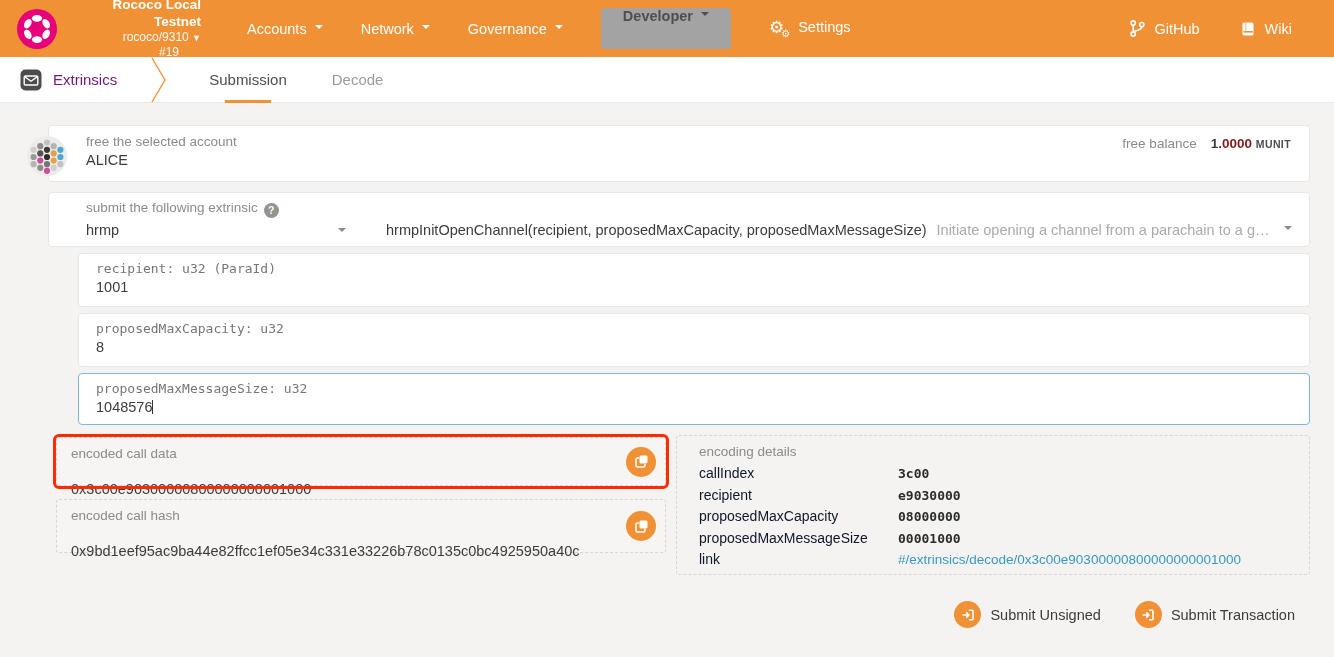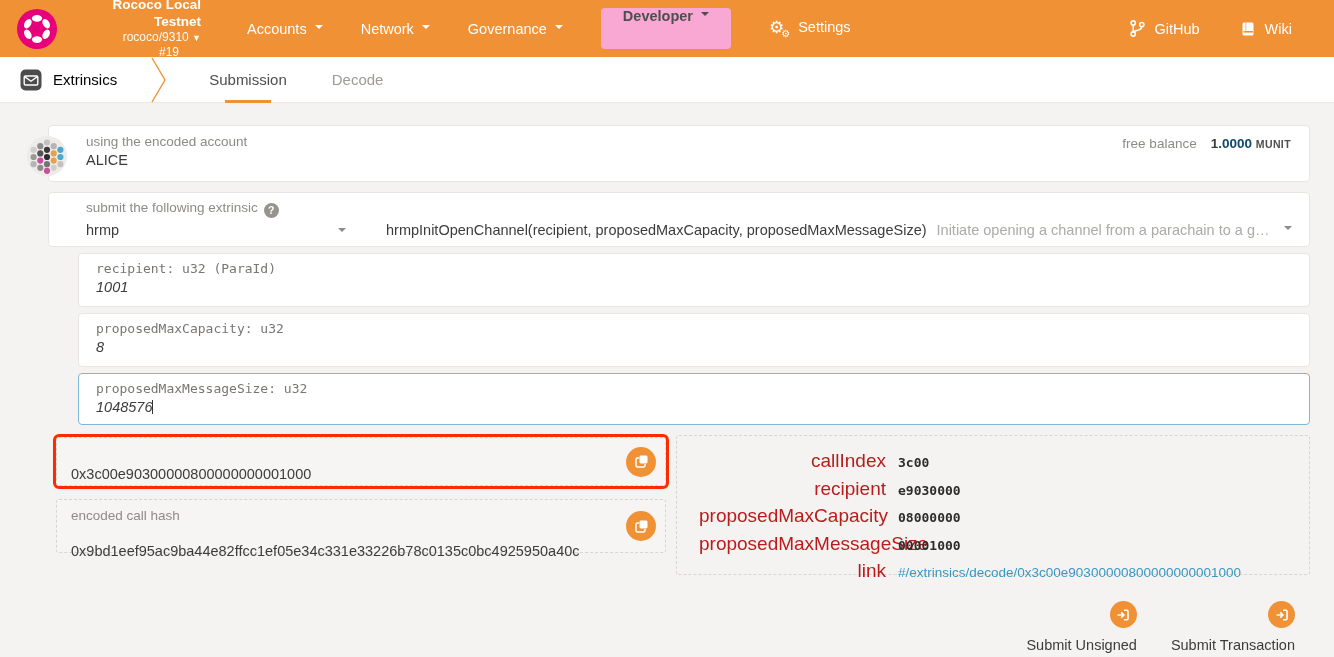--- a/index.html
+++ b/index.html
@@ -8,85 +8,85 @@
 
   
   .header { position:absolute; left:0; top:0; width:1334px; height:57px; background:#ef9134; display:flex; align-items:center; color:#fff; }
   .logo { width:40px; height:40px; margin-left:17px; flex:0 0 auto; }
   .net-block { margin-left:14px; width:130px; text-align:right; line-height:1.22; }
   .net-name { font-size:13.5px; font-weight:bold; }
   .net-version { font-size:12px; opacity:.95; }
   .net-block-num { font-size:12px; padding-right:22px; }
   .nav { display:flex; align-items:center; margin-left:46px; gap:38px; height:100%; }
   .nav-item { display:flex; align-items:flex-start; gap:8px; font-size:14.5px; cursor:pointer; }
-  .nav-item.pill { background:#f9a8d4; color:#4e4e4e; height:41px; padding:0 22px; border-radius:4px; font-weight:bold; }
+  .nav-item.pill { background:#a3a3a3; color:#4e4e4e; height:41px; padding:0 22px; border-radius:4px; font-weight:bold; }
   .caret { width:0; height:0; border:4.5px solid transparent; border-top-color:currentColor; margin-top:4px; }
   .hdr-links { margin-left:auto; margin-right:42px; display:flex; gap:40px; align-items:flex-end; }
   .hdr-link { display:flex; align-items:center; gap:9px; font-size:14.5px; cursor:pointer; }
   .gear { font-size:17px; line-height:1; }
 
   
   .tabbar { position:absolute; left:0; top:57px; width:1334px; height:46px; background:#fff; border-bottom:1px solid #ebe8e5; display:flex; align-items:center; }
-  .section-tag { display:flex; align-items:center; gap:11px; margin-left:20px; color:#000000; font-size:15px; }
+  .section-tag { display:flex; align-items:center; gap:11px; margin-left:20px; color:#701a75; font-size:15px; }
   .chevron-sep { margin-left:34px; height:46px; }
   .tab { font-size:15px; color:#4e4e4e; height:46px; display:flex; align-items:center; position:relative; cursor:pointer; }
   .tab.first { margin-left:40px; }
   .tab + .tab { margin-left:45px; }
   .tab.inactive { color:#9d9a97; }
   .tab.active::after { content:""; position:absolute; left:50%; transform:translateX(-50%); bottom:0; width:46px; height:3px; background:#f19135; }
 
   
   .box { position:absolute; background:#fff; border:1px solid #e9e5e2; border-radius:4px; }
   .field-label { font-size:13.5px; color:#8e8a87; }
 
   
   .account-box { left:48px; top:125px; width:1262px; height:57px; padding:8px 18px 0 37px; }
   .identicon { position:absolute; left:27px; top:136px; }
   .account-name { font-size:14.5px; color:#3c3c3c; margin-top:3px; }
   .account-right { position:absolute; right:18px; top:8px; text-align:right; line-height:1.45; }
   .balance-line { font-size:13.5px; color:#8e8a87; }
   .bal-int { color:#3c3c3c; font-weight:bold; margin-left:14px; }
-  .bal-frac { color:#0c4a6e; font-weight:bold; }
+  .bal-frac { color:#7f1d1d; font-weight:bold; }
   .bal-unit { color:#4e4e4e; font-size:10.5px; font-weight:bold; letter-spacing:.4px; }
   .address-line { font-family:"DejaVu Sans Mono", monospace; font-size:13.5px; color:#a6a3a0; display:flex; align-items:center; gap:8px; justify-content:flex-end; }
   .address-line .caret { border-top-color:#8e8a87; }
 
   
   .extrinsic-box { left:48px; top:192px; width:1262px; height:55px; padding:7px 17px 4px 37px; }
   .ext-row { display:flex; align-items:center; margin-top:4px; }
   .ext-section { width:300px; display:flex; align-items:center; font-size:14.5px; color:#3c3c3c; }
   .ext-section .caret { margin-left:auto; border-top-color:#8e8a87; margin-right:40px; }
   .ext-method { flex:1; display:flex; align-items:flex-start; white-space:nowrap; overflow:hidden; font-size:14.5px; color:#3c3c3c; }
   .ext-hint { color:#adaaa7; margin-left:10px; overflow:hidden; text-overflow:ellipsis; }
   .ext-method .caret { margin-left:12px; border-top-color:#8e8a87; flex:0 0 auto; }
   .help-icon { display:inline-flex; width:15px; height:15px; border-radius:50%; background:#97948f; color:#fff; font-size:10.5px; align-items:center; justify-content:center; margin-left:6px; vertical-align:-2px; font-weight:bold; }
 
   
   .param-box { left:78px; top:0; width:1232px; height:54px; padding:7px 14px 0 17px; }
   .param-label { font-family:"DejaVu Sans Mono", monospace; font-size:13px; color:#797572; }
-  .param-value { font-size:14.5px; color:#3c3c3c; margin-top:3px;font-style:italic; }
+  .param-value { font-size:14.5px; color:#3c3c3c; margin-top:3px; }
   .param-box.focused { border-color:#7db8dc; }
   .cursor-bar { display:inline-block; width:1px; height:14px; background:#333; vertical-align:-2px; }
 
   
   .static-box { position:absolute; background:#f7f5f3; border:1px dashed #d8d4d1; border-radius:3px; padding:8px 50px 0 14px; }
   .static-box.highlighted { outline:3px solid #fe2b00; }
   .static-value { font-size:14.5px; color:#3c3c3c; margin-top:20px; white-space:nowrap; }
   .copy-btn { position:absolute; right:9px; top:50%; transform:translateY(-50%); width:30px; height:30px; border-radius:50%; background:#f19135; display:flex; align-items:center; justify-content:center; cursor:pointer; }
 
   
   .enc-box { position:absolute; left:676px; top:435px; width:634px; height:140px; border:1px dashed #d8d4d1; border-radius:3px; padding:8px 0 0 22px; }
   .enc-grid { display:grid; grid-template-columns:187px auto; column-gap:12px; row-gap:5.5px; margin-top:6px; align-items:baseline; }
-  .enc-label { text-align:right; font-size:19px; color:#b91c1c; }
+  .enc-label { text-align:left; font-size:14px; color:#0f172a; }
   .enc-value { font-family:"DejaVu Sans Mono", monospace; font-size:13px; color:#2c2c2c; font-weight:bold; }
   .enc-link { font-size:13.5px; color:#3798c4; font-weight:normal; font-family:"Liberation Sans", sans-serif; cursor:pointer; }
 
   
   .actions { position:absolute; right:39px; top:601px; display:flex; gap:34px; align-items:center; }
-  .action-btn { display:flex; align-items:flex-end; gap:9px; cursor:pointer;flex-direction:column; }
+  .action-btn { display:flex; align-items:center; gap:9px; cursor:pointer; }
   .action-icon { width:27px; height:27px; border-radius:50%; background:#f19135; display:flex; align-items:center; justify-content:center; }
   .action-label { font-size:14.5px; color:#3c3c3c; }
 </style>
 </head>
 <body>
 
 <div class="header">
   <svg class="logo" viewBox="0 0 40 40">
     <circle cx="20" cy="20" r="20" fill="#e6007a"></circle>
     <g fill="#fff">
@@ -162,21 +162,21 @@
   </svg>
   <div class="tab first active">
     <span>Submission</span>
   </div>
   <div class="tab inactive">
     <span>Decode</span>
   </div>
 </div>
 
 <div class="box account-box">
-  <div class="field-label">using the encoded account</div>
+  <div class="field-label">free the selected account</div>
   <div class="account-name">ALICE</div>
   <div class="account-right">
     <div class="balance-line">
       <span>free balance</span><span class="bal-int">1</span><span class="bal-frac">.0000</span> <span class="bal-unit">MUNIT</span>
     </div>
   </div>
 </div>
 <svg class="identicon" width="40" height="40" viewBox="0 0 40 40">
   <circle cx="20" cy="20" r="20" fill="#eeecea"></circle>
   <g>
@@ -226,20 +226,21 @@
 <div class="box param-box" style="top:313px;">
   <div class="param-label">proposedMaxCapacity: u32</div>
   <div class="param-value"><span>8</span></div>
 </div>
 <div class="box param-box focused" style="top:373px; height:52px;">
   <div class="param-label">proposedMaxMessageSize: u32</div>
   <div class="param-value"><span>1048576</span><span class="cursor-bar"></span></div>
 </div>
 
 <div class="static-box highlighted" style="left:56px; top:437px; width:610px; height:49px;">
+  <div class="field-label">encoded call data</div>
   <div class="static-value">0x3c00e90300000800000000001000</div>
   <div class="copy-btn">
     <svg width="15" height="15" viewBox="0 0 15 15">
       <path d="M5 4 H3.4 a1.4 1.4 0 0 0 -1.4 1.4 v6.2 a1.4 1.4 0 0 0 1.4 1.4 h6.2 a1.4 1.4 0 0 0 1.4 -1.4 V10" fill="none" stroke="#fff" stroke-width="1.5"></path>
       <rect x="5.5" y="1.5" width="8" height="8" rx="1.4" fill="#fff"></rect>
     </svg>
   </div>
 </div>
 
 <div class="static-box" style="left:56px; top:499px; width:610px; height:54px;">
@@ -247,20 +248,21 @@
   <div class="static-value">0x9bd1eef95ac9ba44e82ffcc1ef05e34c331e33226b78c0135c0bc4925950a40c</div>
   <div class="copy-btn">
     <svg width="15" height="15" viewBox="0 0 15 15">
       <path d="M5 4 H3.4 a1.4 1.4 0 0 0 -1.4 1.4 v6.2 a1.4 1.4 0 0 0 1.4 1.4 h6.2 a1.4 1.4 0 0 0 1.4 -1.4 V10" fill="none" stroke="#fff" stroke-width="1.5"></path>
       <rect x="5.5" y="1.5" width="8" height="8" rx="1.4" fill="#fff"></rect>
     </svg>
   </div>
 </div>
 
 <div class="enc-box">
+  <div class="field-label">encoding details</div>
   <div class="enc-grid">
     <div class="enc-label">callIndex</div>
     <div class="enc-value">3c00</div>
     <div class="enc-label">recipient</div>
     <div class="enc-value">e9030000</div>
     <div class="enc-label">proposedMaxCapacity</div>
     <div class="enc-value">08000000</div>
     <div class="enc-label">proposedMaxMessageSize</div>
     <div class="enc-value">00001000</div>
     <div class="enc-label">link</div>

